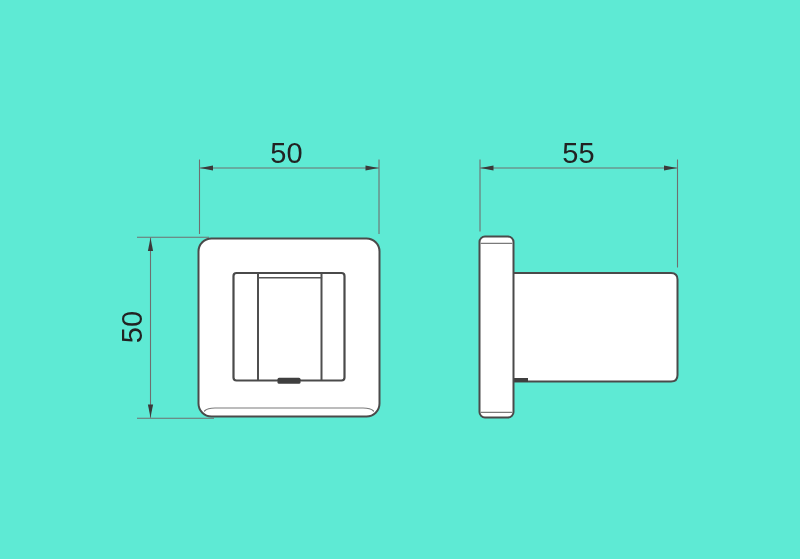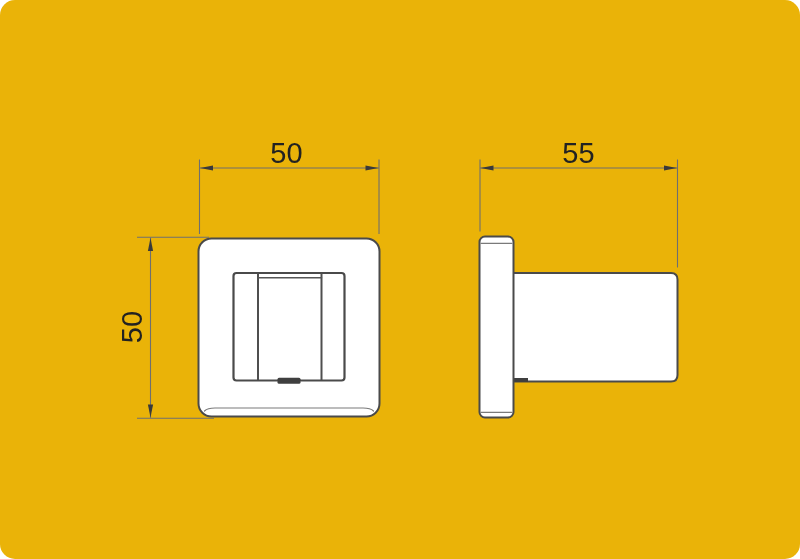--- a/index.html
+++ b/index.html
@@ -8,22 +8,21 @@
     background: #ffffff;
     width: 800px;
     height: 559px;
     overflow: hidden;
     font-family: "Liberation Sans", sans-serif;
   }
   .canvas-wrap {
     width: 800px;
     height: 559px;
     position: relative;
-    background: #eab308;
-    border-radius: 15px;
+    background: #5eead4;
   }
   svg {
     display: block;
   }
   .obj-fill {
     fill: #ffffff;
     stroke: #4a4a4a;
     stroke-width: 2;
     stroke-linejoin: round;
   }

